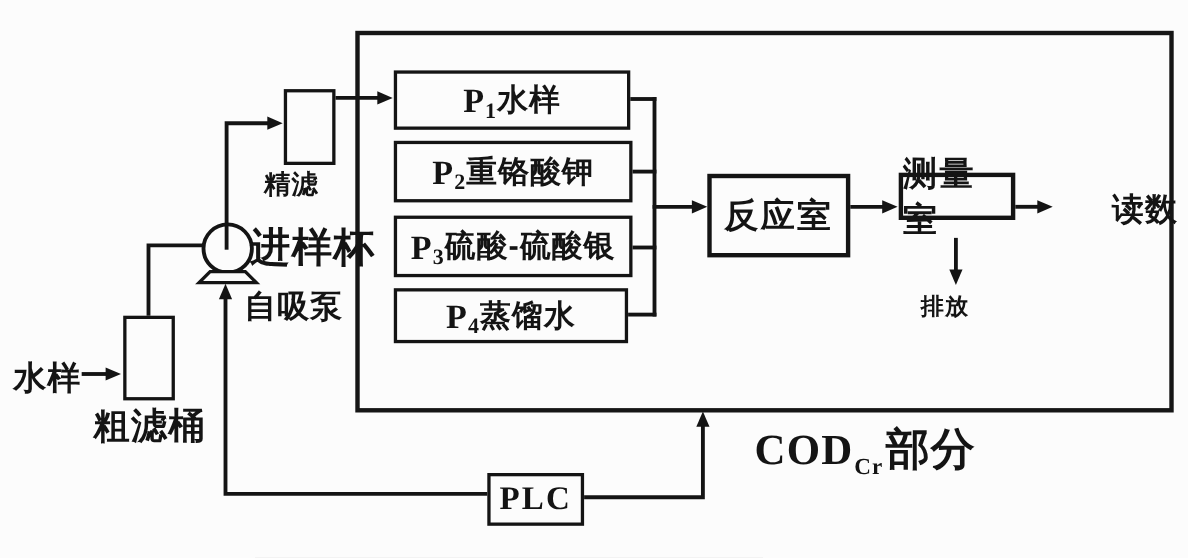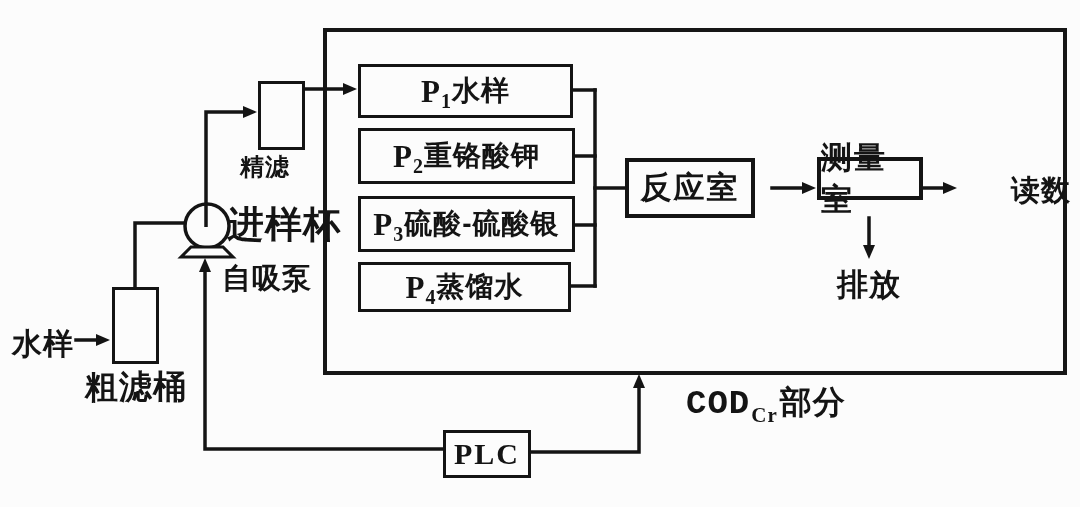--- a/index.html
+++ b/index.html
@@ -117,31 +117,31 @@
     </div>
   </div>
   <div class="box" style="left:358px;top:262px;width:213px;height:50px;">
     <div class="plabel">
       <span class="p-letter">P</span>
         <span class="p-sub">4</span>
         <span class="p-name">蒸馏水</span>
     </div>
   </div>
 
-  <div class="box" style="left:625px;top:158px;width:130px;height:60px;border-width:4px;">
+  <div class="box" style="left:643px;top:158px;width:130px;height:76px;border-width:4px;">
     <span class="chamber-label cjk">反应室</span>
   </div>
   <div class="box" style="left:817px;top:157px;width:106px;height:43px;border-width:4px;">
     <span class="chamber-label cjk">测量室</span>
   </div>
 
   <div class="lbl cjk" style="left:1011px;top:171px;font-size:29px;">读数</div>
-  <div class="lbl cjk" style="left:837px;top:264px;font-size:31px;">排放</div>
+  <div class="lbl cjk" style="left:837px;top:264px;font-size:21px;">排放</div>
 
   <div class="lbl" style="left:686px;top:381px;font-size:30px;">
-    <span class="lat" style="font-size:34px;font-family:Liberation Mono, monospace;">COD</span><span class="lat cod-sub">Cr</span><span class="cjk" style="font-size:32px;">部分</span>
+    <span class="lat" style="font-size:39px;">COD</span><span class="lat cod-sub">Cr</span><span class="cjk" style="font-size:40px;">部分</span>
   </div>
 
   <div class="box" style="left:443px;top:430px;width:88px;height:48px;">
     <span class="lat" style="font-size:30px;letter-spacing:2px;">PLC</span>
   </div>
 
 </div>
 
 </body></html>

